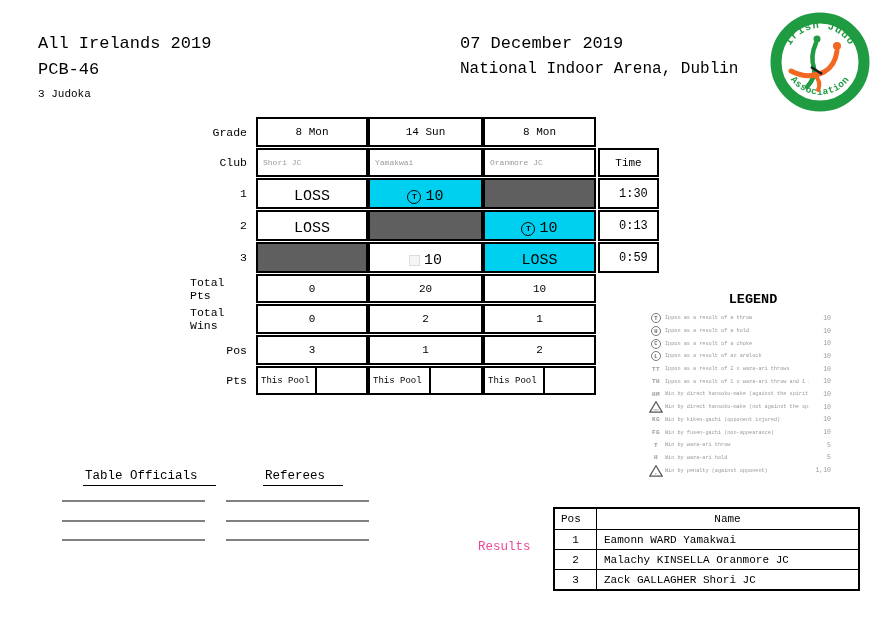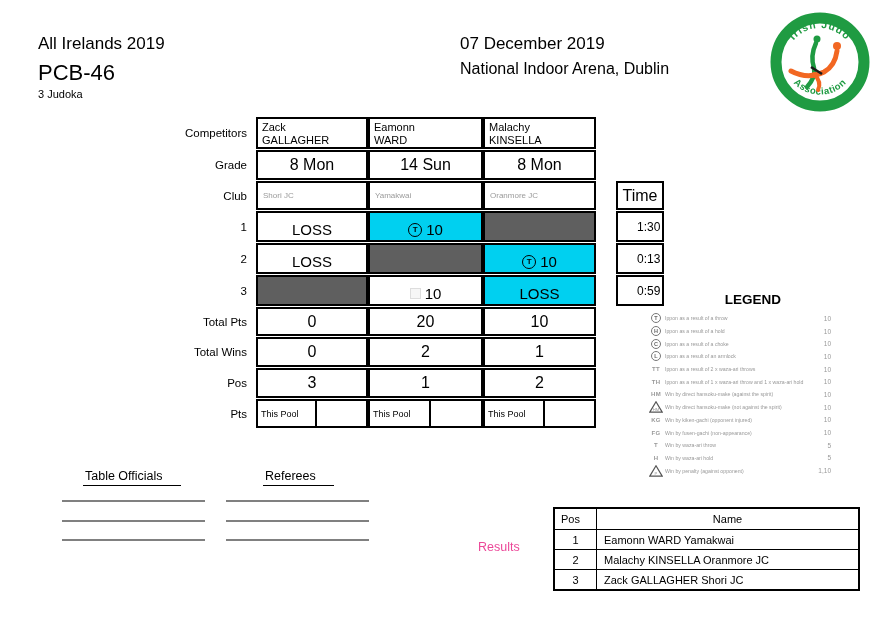--- a/index.html
+++ b/index.html
@@ -1,36 +1,36 @@
 <!DOCTYPE html>
 <html><head>
 <meta charset="utf-8">
 <style>
   html,body{margin:0;padding:0;background:#fff;}
   .page{position:relative;width:891px;height:630px;background:#fff;overflow:hidden;
-        font-family:Liberation Sans, sans-serif;color:#000;}
+        font-family:Liberation Mono, monospace;color:#000;}
 
   
   .evt-title{position:absolute;left:38px;top:34px;font-size:17px;}
-  .evt-cat{position:absolute;left:38px;top:60px;font-size:22px;}
+  .evt-cat{position:absolute;left:38px;top:60px;font-size:17px;}
   .evt-count{position:absolute;left:38px;top:88px;font-size:11px;}
   .evt-date{position:absolute;left:460px;top:34px;font-size:17px;}
   .evt-venue{position:absolute;left:460px;top:60px;font-size:16px;}
   .logo{position:absolute;left:770px;top:12px;width:100px;height:100px;}
 
   
   .pool{position:absolute;left:190px;top:117px;}
   .prow{display:flex;margin-bottom:1px;}
   .plabel{width:66px;font-size:11.5px;display:flex;align-items:center;justify-content:flex-end;padding-right:9px;box-sizing:border-box;}
   .pcell{box-sizing:border-box;border:2px solid #000;background:#fff;position:relative;}
   .c1{width:112px;}.c2{width:115px;}.c3{width:113px;}
-  .ct{width:48px;margin-left:20px;}
+  .ct{width:61px;margin-left:2px;}
   .h32{height:32px;}.h30{height:30px;}.h31{height:31px;}.h29{height:29px;}
   .name-cell{padding:2px 4px;font-size:11px;line-height:13px;}
-  .center-cell{display:flex;align-items:center;justify-content:center;font-size:16px;}
+  .center-cell{display:flex;align-items:center;justify-content:center;font-size:11px;}
   .club-cell{display:flex;align-items:center;padding-left:5px;font-size:8px;color:#9a9a9a;}
   .time-cell{display:flex;align-items:center;padding-left:19px;font-size:12px;}
   .cyan{background:#00d0f0;}
   .blocked{background:#5f5f5f;}
   .sscore{position:absolute;top:1px;left:0;right:0;text-align:center;font-size:15px;font-weight:bold;letter-spacing:.5px;margin-top:28px;}
   .mscore{position:absolute;left:0;right:0;bottom:2px;display:flex;align-items:center;justify-content:center;gap:4px;font-size:15px;}
   .circ{width:14px;height:14px;border:1.5px solid #000;border-radius:50%;display:inline-flex;align-items:center;justify-content:center;font-size:8px;font-weight:bold;box-sizing:border-box;background:transparent;}
   .sq-icon{width:11px;height:11px;background:#f6f6f6;border:1px solid #ddd;display:inline-block;box-sizing:border-box;}
   .split{display:flex;padding:0;}
   .split-l{width:55%;border-right:2px solid #000000;font-size:9px;display:flex;align-items:center;padding-left:3px;box-sizing:border-box;}
@@ -90,35 +90,20 @@
       <circle cx="47" cy="27" r="3.5" fill="#1f9b42"></circle>
       <path d="M21 59 q17 9 33 1 q11 -6 13 -21" stroke="#f26722" stroke-width="5" fill="none" stroke-linecap="round"></path>
       <path d="M44 62 q8 8 4 16" stroke="#f26722" stroke-width="4" fill="none" stroke-linecap="round"></path>
       <circle cx="67" cy="34" r="4" fill="#f26722"></circle>
       <path d="M41 55 l11 7" stroke="#1a1a1a" stroke-width="2.5" fill="none"></path>
     </g>
   </svg>
 
   <div class="pool">
 
-    <div class="prow">
-      <div class="plabel h32">Competitors</div>
-      <div class="pcell c1 h32 name-cell">
-        <div>Zack</div>
-        <div>GALLAGHER</div>
-      </div>
-      <div class="pcell c2 h32 name-cell">
-        <div>Eamonn</div>
-        <div>WARD</div>
-      </div>
-      <div class="pcell c3 h32 name-cell">
-        <div>Malachy</div>
-        <div>KINSELLA</div>
-      </div>
-    </div>
 
     <div class="prow">
       <div class="plabel h30">Grade</div>
       <div class="pcell c1 h30 center-cell">8 Mon</div>
       <div class="pcell c2 h30 center-cell">14 Sun</div>
       <div class="pcell c3 h30 center-cell">8 Mon</div>
     </div>
 
     <div class="prow">
       <div class="plabel h29">Club</div>

